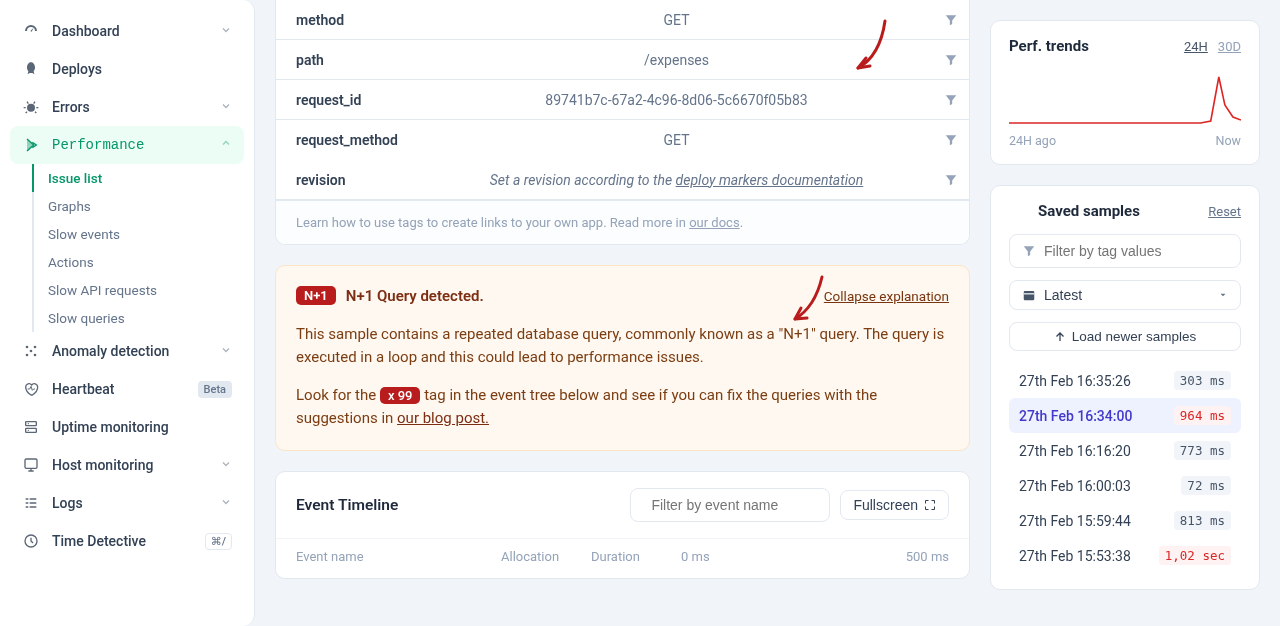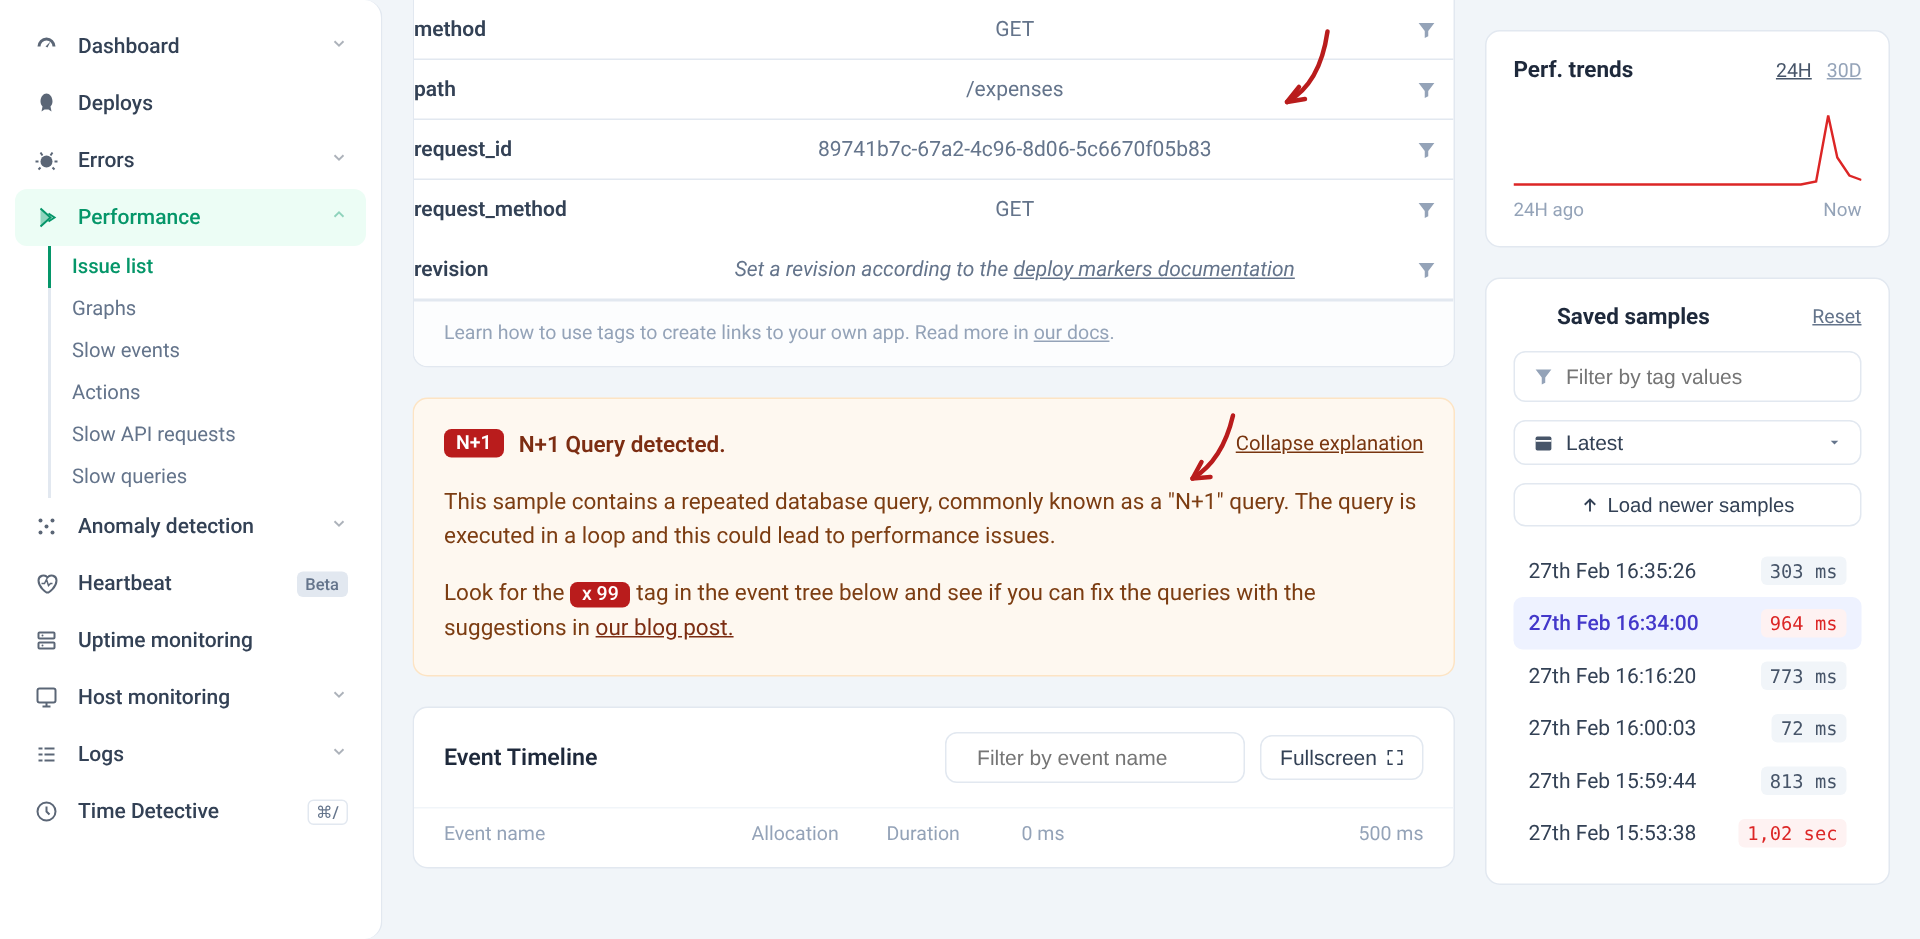--- a/index.html
+++ b/index.html
@@ -1,35 +1,35 @@
 <!DOCTYPE html>
 <html><head>
 <meta charset="utf-8">
 <style>
 * { box-sizing: border-box; margin: 0; padding: 0; }
 body { font-family: -apple-system, BlinkMacSystemFont, "Segoe UI", Roboto, sans-serif; font-size: 14px; color: #1e293b; background: #f1f5f9; overflow: hidden; }
 .app { display: flex; width: 1280px; height: 626px; gap: 20px; padding: 0 20px 0 0; }
 .sidebar { width: 255px; background: #fff; border-right: 1px solid #e2e8f0; border-radius: 0 12px 12px 0; padding: 12px 10px; overflow-y: auto; }
 .nav-item { display: flex; align-items: center; padding: 10px 12px; border-radius: 8px; cursor: pointer; color: #334155; font-weight: 500; gap: 12px; position: relative; }
-.nav-item.active { background: #ecfdf5; color: #059669; }
+.nav-item.active { background: #ecfdf5; color: #059669; font-family: Liberation Mono, monospace; }
 .nav-item .icon { width: 18px; height: 18px; display: flex; align-items: center; justify-content: center; opacity: 0.8; flex-shrink: 0; }
 .nav-item.active .icon { opacity: 1; }
 .nav-item .label { flex: 1; }
 .nav-item .chevron { opacity: 0.4; }
 .nav-item .badge { background: #e2e8f0; color: #64748b; font-size: 11px; padding: 2px 6px; border-radius: 4px; font-weight: 500; }
 .nav-item .kbd { background: #fff; border: 1px solid #e2e8f0; padding: 1px 5px; border-radius: 4px; font-size: 11px; color: #64748b; }
 .sub-items { margin-left: 22px; border-left: 2px solid #e2e8f0; padding-left: 0; }
 .sub-item { padding: 6px 14px; color: #64748b; cursor: pointer; font-size: 13.5px; margin-left: -2px; border-left: 2px solid transparent; }
 .sub-item.active { color: #059669; border-left-color: #059669; font-weight: 500; }
 .main { flex: 1; display: flex; gap: 20px; padding-top: 0; overflow: hidden; }
 .content { flex: 1; overflow-y: auto; padding-top: 0; }
 .card { background: #fff; border: 1px solid #e2e8f0; border-radius: 10px; margin-bottom: 20px; overflow: hidden; }
 .kv-row { display: flex; align-items: center; border-bottom: 1px solid #e2e8f0; min-height: 40px; padding: 8px 0; }
 .kv-row:last-of-type { border-bottom: none; }
-.kv-key { width: 156px; font-weight: 600; color: #334155; }
+.kv-key { width: 156px; padding-left: 20px; font-weight: 600; color: #334155; }
 .kv-val { flex: 1; color: #64748b; padding-right: 12px; text-align: center; }
 .kv-val .italic { font-style: italic; }
 .kv-val a { color: #64748b; text-decoration: underline; }
 .filter-btn { width: 36px; display: flex; justify-content: center; color: #94a3b8; cursor: pointer; }
 .hint { padding: 14px 20px; color: #94a3b8; font-size: 13px; border-top: 1px solid #e2e8f0; background:#fcfdfe; }
 .hint a { color: #94a3b8; text-decoration: underline; }
 .alert { background: #fef8f0; border: 1px solid #fde4c4; border-radius: 10px; padding: 20px; margin-bottom: 20px; }
 .alert-head { display: flex; align-items: center; margin-bottom: 18px; }
 .alert-badge { background: #b91c1c; color: #fff; font-weight: 600; padding: 2px 8px; border-radius: 5px; font-size: 13px; margin-right: 10px; }
 .alert-title { font-weight: 600; color: #7c2d12; flex: 1; font-size: 15px; }

